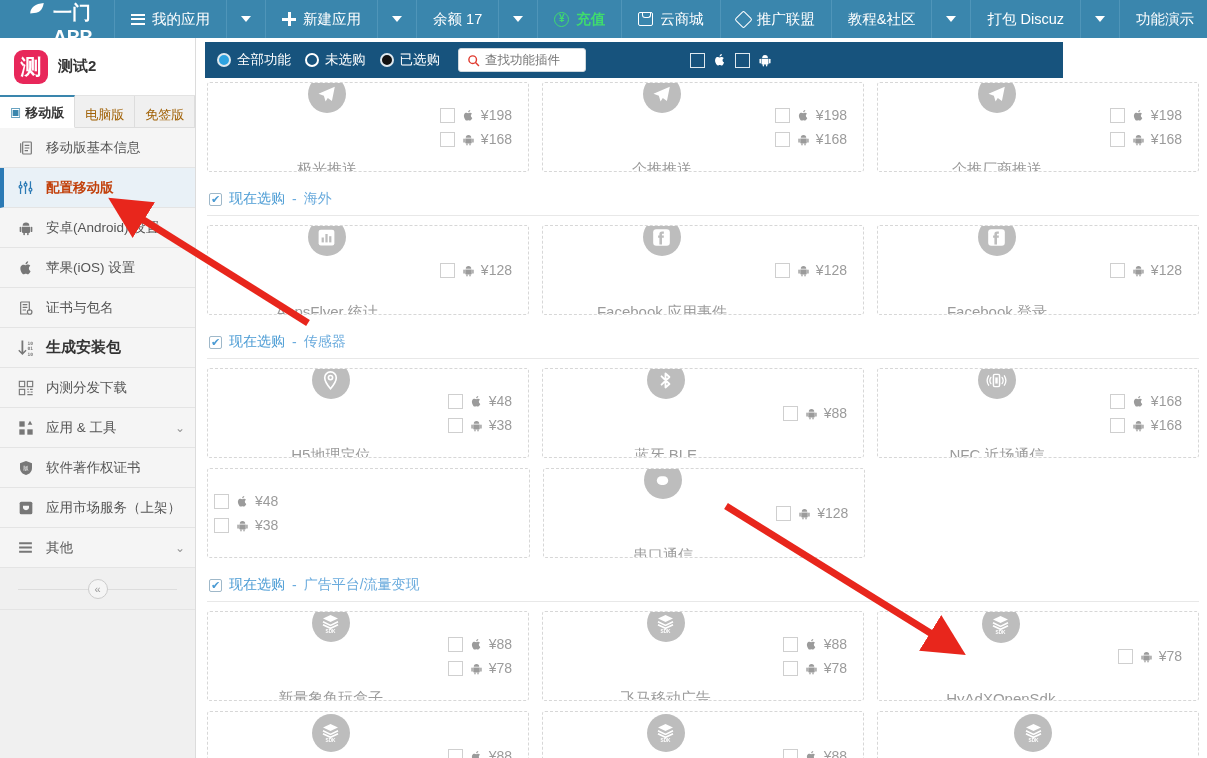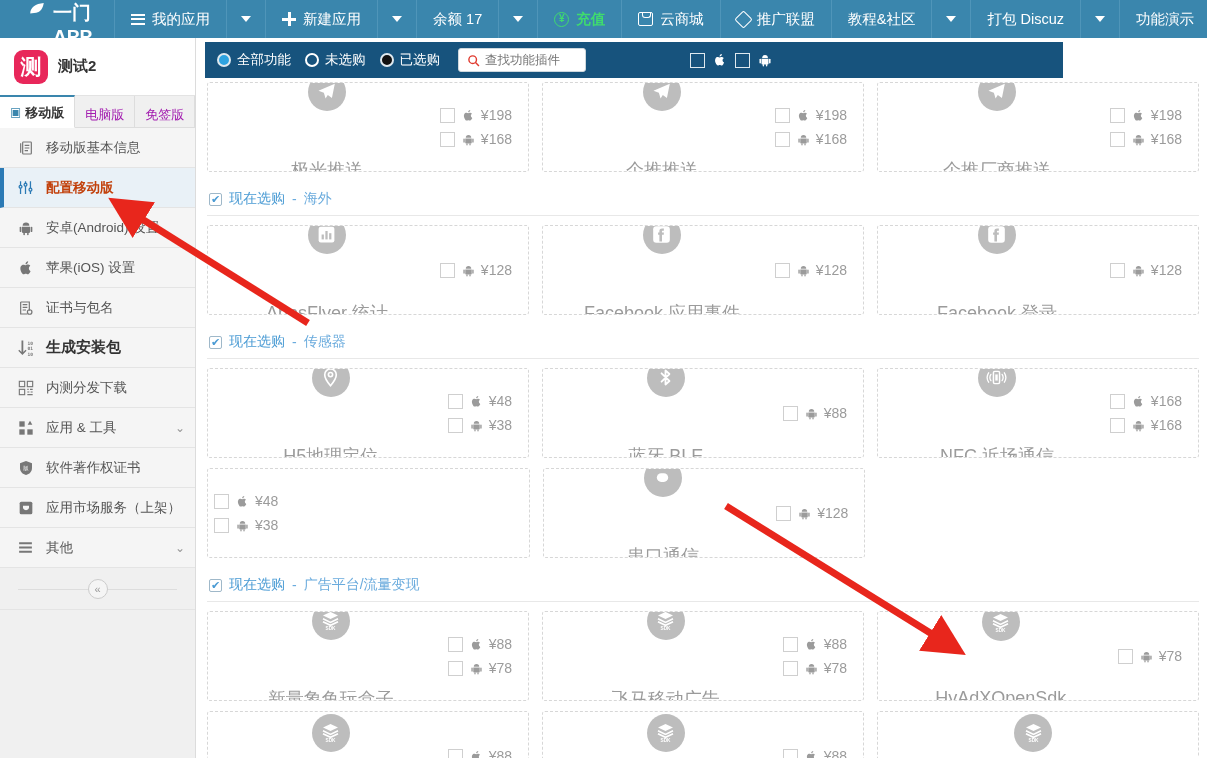--- a/index.html
+++ b/index.html
@@ -70,21 +70,21 @@
   .app-logo {
     width: 34px; height: 34px; border-radius: 9px; background: #e8275a;
     color:#fff; font-size: 21px; font-weight: 700; display:flex;
     align-items:center; justify-content:center; letter-spacing:0;
   }
   .app-name { font-size: 15px; color: #333; font-weight: 600; }
 
   .tabs { display: flex; background: #f0f0f0; border-bottom: 1px solid #ddd; height: 32px; }
   .tab {
     flex: 0 0 auto; padding: 0 10px; height: 36px; line-height: 31px;
-    font-size: 13px; color: #a21caf; cursor: pointer;
+    font-size: 13px; color: #a16207; cursor: pointer;
     border-right: 1px solid #ddd; display:flex; align-items:center; gap:4px;
   }
   .tab.active {
     background: #fff; color: #333; font-weight: 700;
     border-top: 2px solid #3a86ad; line-height: 29px; height: 33px; margin-top:-1px;
     border-bottom: 1px solid #fff;
   }
   .tab .tab-ico { color:#3a86ad; font-size: 12px; }
 
   .menu { background: #f5f5f5; }
@@ -169,21 +169,21 @@
   .card-main {
     flex: 1 1 auto; display: flex; flex-direction: column;
     align-items: center; justify-content: center; gap: 4px; padding-left: 12px;
   }
   .card-main.single { justify-content: flex-end; }
   .ico-circle {
     width: 38px; height: 38px; border-radius: 50%; background: #bdbdbd;
     display: flex; align-items: center; justify-content: center;
     color: #fff;
   }
-  .card-label { font-size: 18px; color: #9b9b9b; white-space: nowrap; margin-top: 43px; }
+  .card-label { font-size: 15px; color: #9b9b9b; white-space: nowrap; margin-top: 43px; }
   .card-prices {
     flex: 0 0 auto; display: flex; flex-direction: column;
     gap: 8px; padding-right: 16px; padding-left: 6px; justify-content: space-between;
   }
   .price-row { display: flex; align-items: center; gap: 7px; }
   .pchk {
     width: 15px; height: 15px; border: 1px solid #cfcfcf; background: #fff;
     display:inline-block; cursor:pointer;
   }
   .pico { color: #9b9b9b; font-size: 14px; line-height: 1; width: 12px; text-align:center; }

